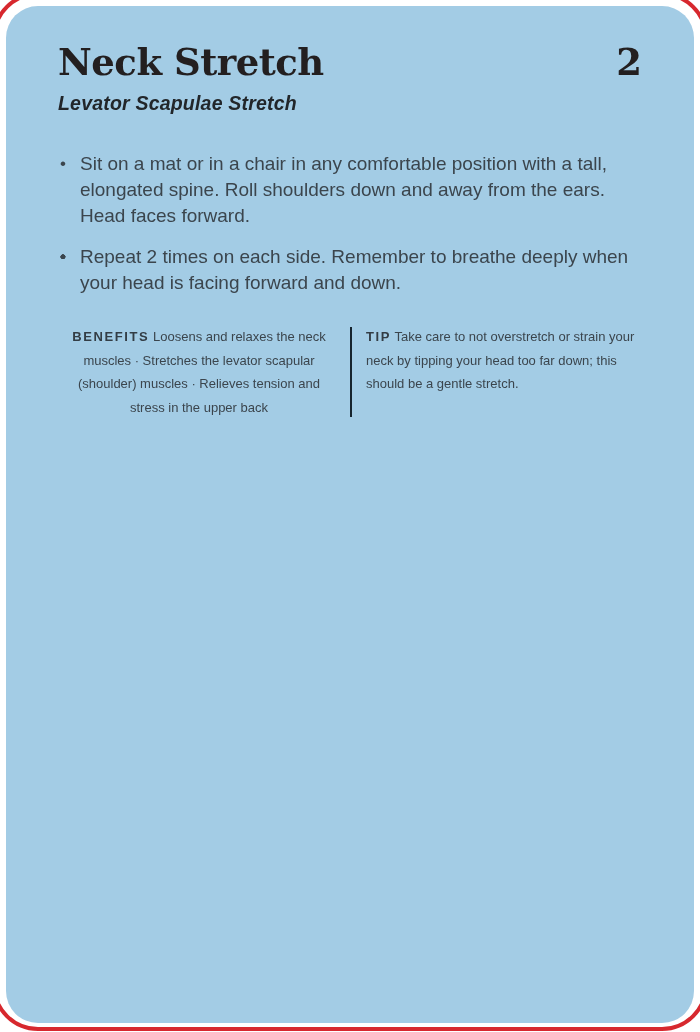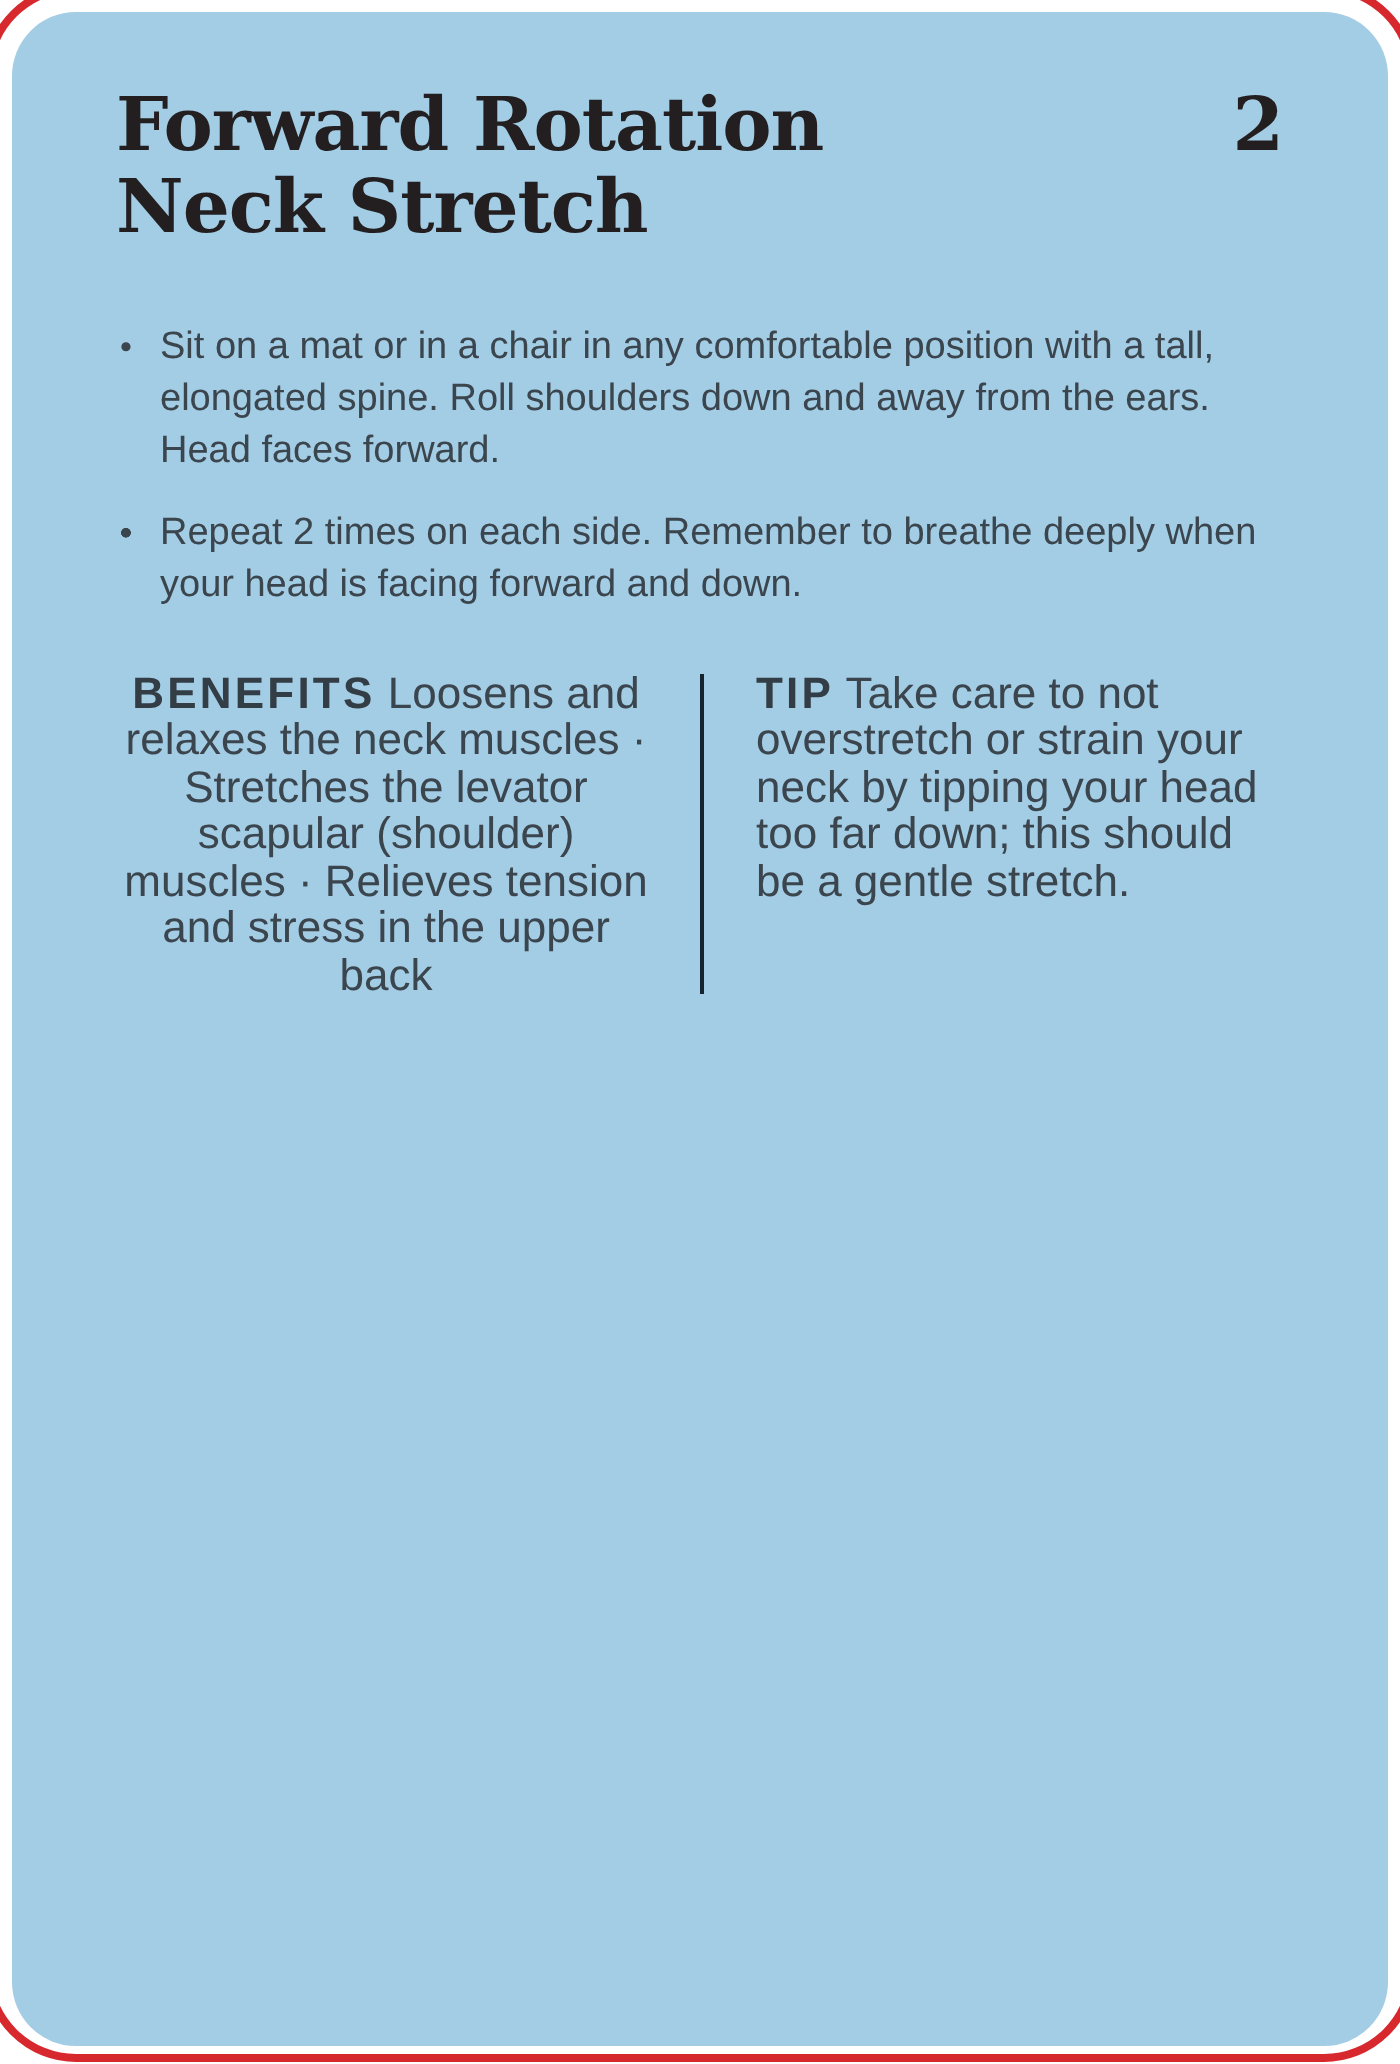--- a/index.html
+++ b/index.html
@@ -88,23 +88,22 @@
     left: 2px;
     top: 0;
     font-size: 17px;
     color: #3b454d;
   }
   .footer {
     margin-top: 29px;
     display: flex;
     align-items: stretch;
     color: #3b454d;
-    font-size: 22px;
+    font-size: 13px;
     line-height: 23.5px;
-    gap: 12px;
   }
   .footer p { margin: 0; }
   .benefits {
     flex: 1 1 0;
     text-align: center;
     padding: 0 14px 0 4px;
   }
   .tip {
     flex: 1 1 0;
     text-align: left;
@@ -125,26 +124,26 @@
 </head>
 <body>
 
 <div class="page">
   <div class="red-outline"></div>
 
   <div class="card">
 
     <div class="header">
       <h1 class="title">
-        <span class="title-line">Forward Rotation</span>
         <span class="title-line">Neck Stretch</span>
       </h1>
       <div class="card-number">2</div>
     </div>
 
+    <div class="subtitle">Levator Scapulae Stretch</div>
 
     <ul class="steps">
       <li>
         <span class="bullet">•</span>
         <span class="step-text">Sit on a mat or in a chair in any comfortable position with a tall, elongated spine. Roll shoulders down and away from the ears. Head faces forward.</span>
       </li>
       <li>
         <span class="bullet">•</span>
       </li>
       <li>

